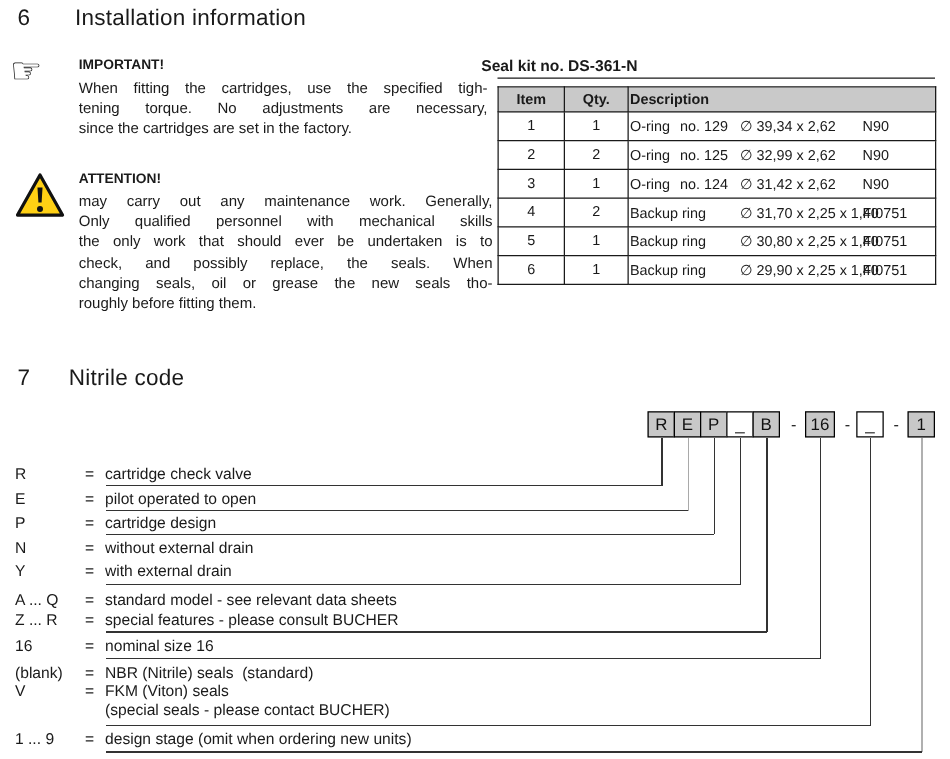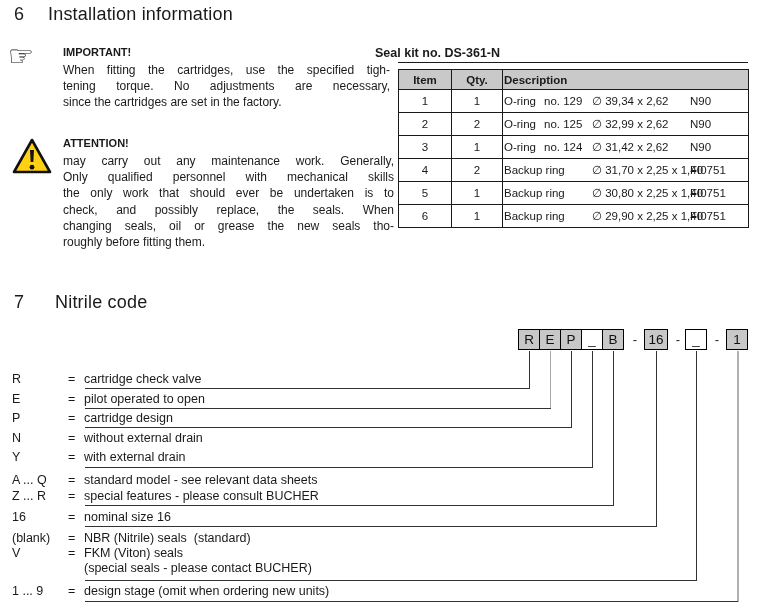--- a/index.html
+++ b/index.html
@@ -42,21 +42,21 @@
   .lcode { position:absolute; left:12px; white-space:pre; }
   .leq   { position:absolute; left:68px; }
   .ldesc { position:absolute; left:84px; white-space:pre; }
 </style>
 </head>
 <body>
 
 <div id="page">
 
   <span class="abs h-num" style="left:14px; top:4px;">6</span>
-  <span class="abs h-title" style="left:48px; top:4px;text-align:center;">Installation information</span>
+  <span class="abs h-title" style="left:60px; top:4px;text-align:center;">Installation information</span>
 
   <span class="abs hand-glyph" style="left:8px; top:41px;">☞</span>
   <div class="abs note-title" style="left:63px; top:46px;">IMPORTANT!</div>
   <div class="abs para" style="left:63px; top:62px; width:327px;">
     <div class="pline">When fitting the cartridges, use the specified tigh-</div>
     <div class="pline">tening torque. No adjustments are necessary,</div>
     <div class="pline-last">since the cartridges are set in the factory.</div>
   </div>
 
   <svg class="abs" style="left:12px; top:138px;" width="40" height="37" viewBox="0 0 40 37">
@@ -67,21 +67,21 @@
   <div class="abs note-title" style="left:63px; top:137px;">ATTENTION!</div>
   <div class="abs para" style="left:63px; top:153px; width:331px;">
     <div class="pline">may carry out any maintenance work. Generally,</div>
     <div class="pline">Only qualified personnel with mechanical skills</div>
     <div class="pline">the only work that should ever be undertaken is to</div>
     <div class="pline">check, and possibly replace, the seals. When</div>
     <div class="pline">changing seals, oil or grease the new seals tho-</div>
     <div class="pline-last">roughly before fitting them.</div>
   </div>
 
-  <div class="abs sk-title" style="left:375px; top:46px;">Seal kit no. DS-361-N</div>
+  <div class="abs sk-title" style="left:385px; top:46px;">Seal kit no. DS-361-N</div>
   <div class="rule" style="left:398px; top:62px; width:350px;"></div>
   <table class="sealkit abs" style="left:398px; top:69px;">
     <colgroup>
         <col style="width:53px">
         <col style="width:51px">
         <col style="width:246px">
       </colgroup>
     <thead>
       <tr>
         <th>Item</th>

